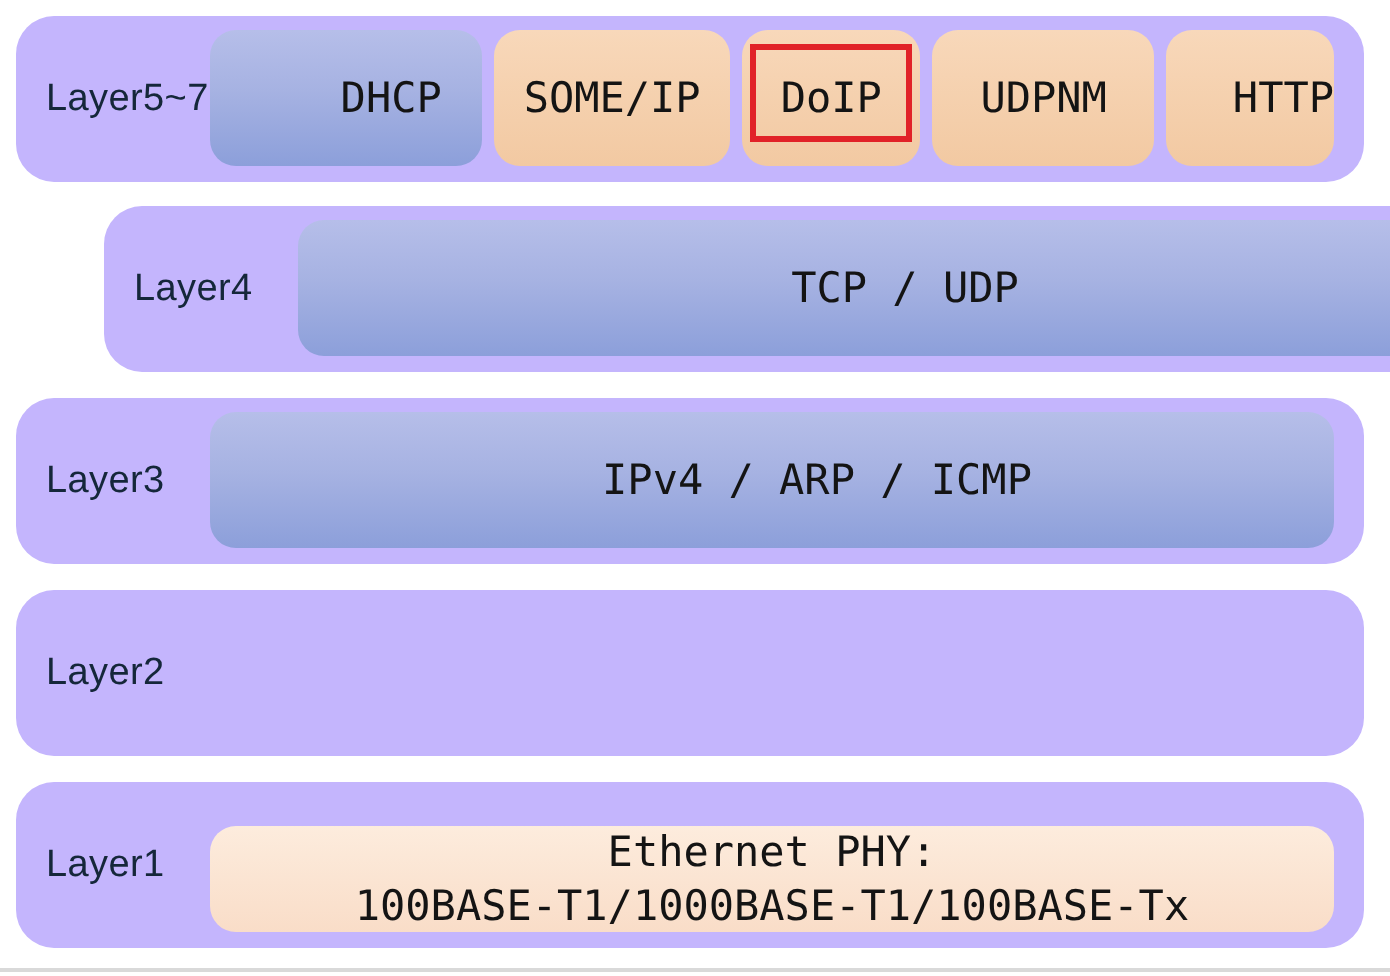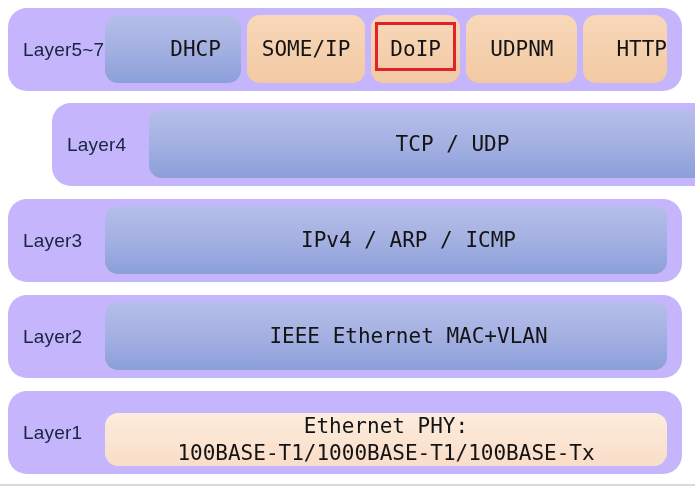--- a/index.html
+++ b/index.html
@@ -142,25 +142,20 @@
     <span class="band-label">Layer3</span>
     <div class="box-area">
       <div class="pbox periwinkle wide">
         <span>IPv4 / ARP / ICMP</span>
       </div>
     </div>
   </div>
 
   <div class="band band-4">
     <span class="band-label">Layer2</span>
-    <div class="box-area">
-      <div class="pbox periwinkle wide">
-        <span>IEEE Ethernet MAC+VLAN</span>
-      </div>
-    </div>
   </div>
 
   <div class="band band-5">
     <span class="band-label">Layer1</span>
     <div class="box-area">
       <div class="pbox peach-light wide">
         <div class="two-line">
           <span>Ethernet PHY:</span>
           <span>100BASE-T1/1000BASE-T1/100BASE-Tx</span>
         </div>

